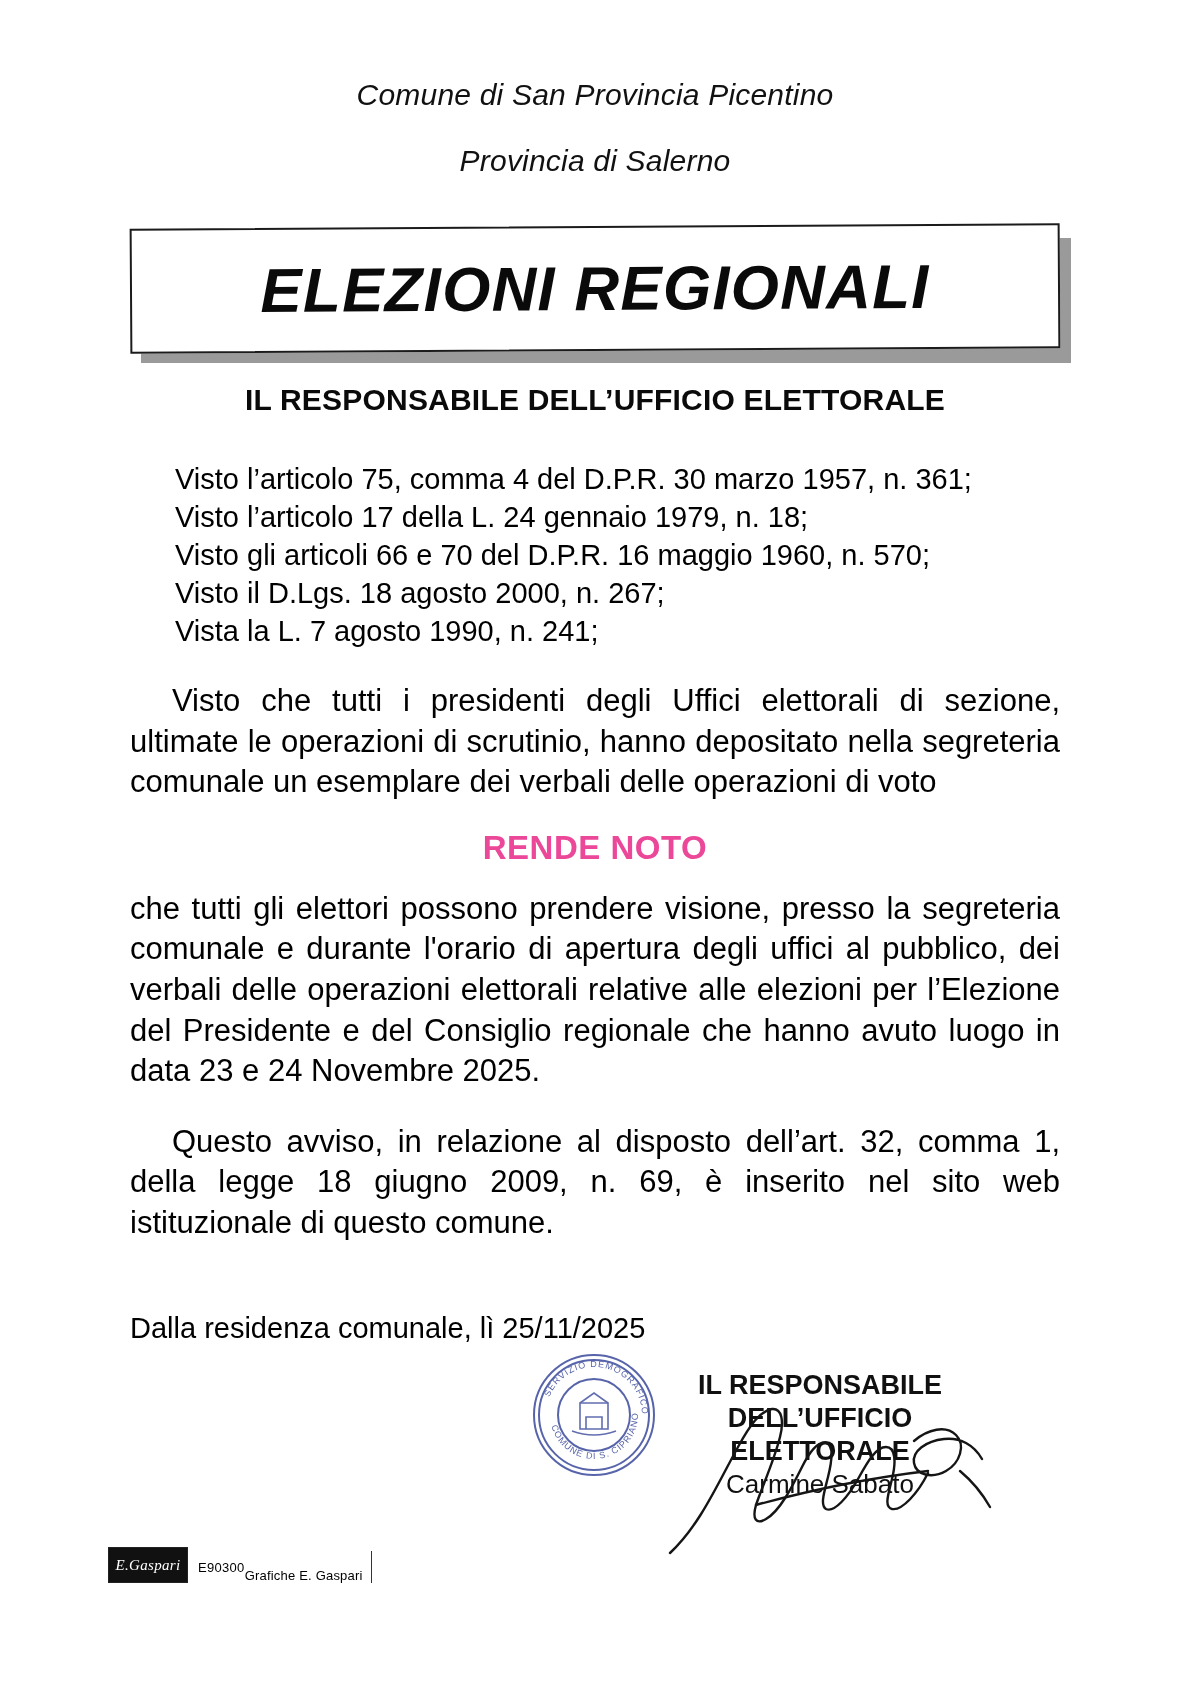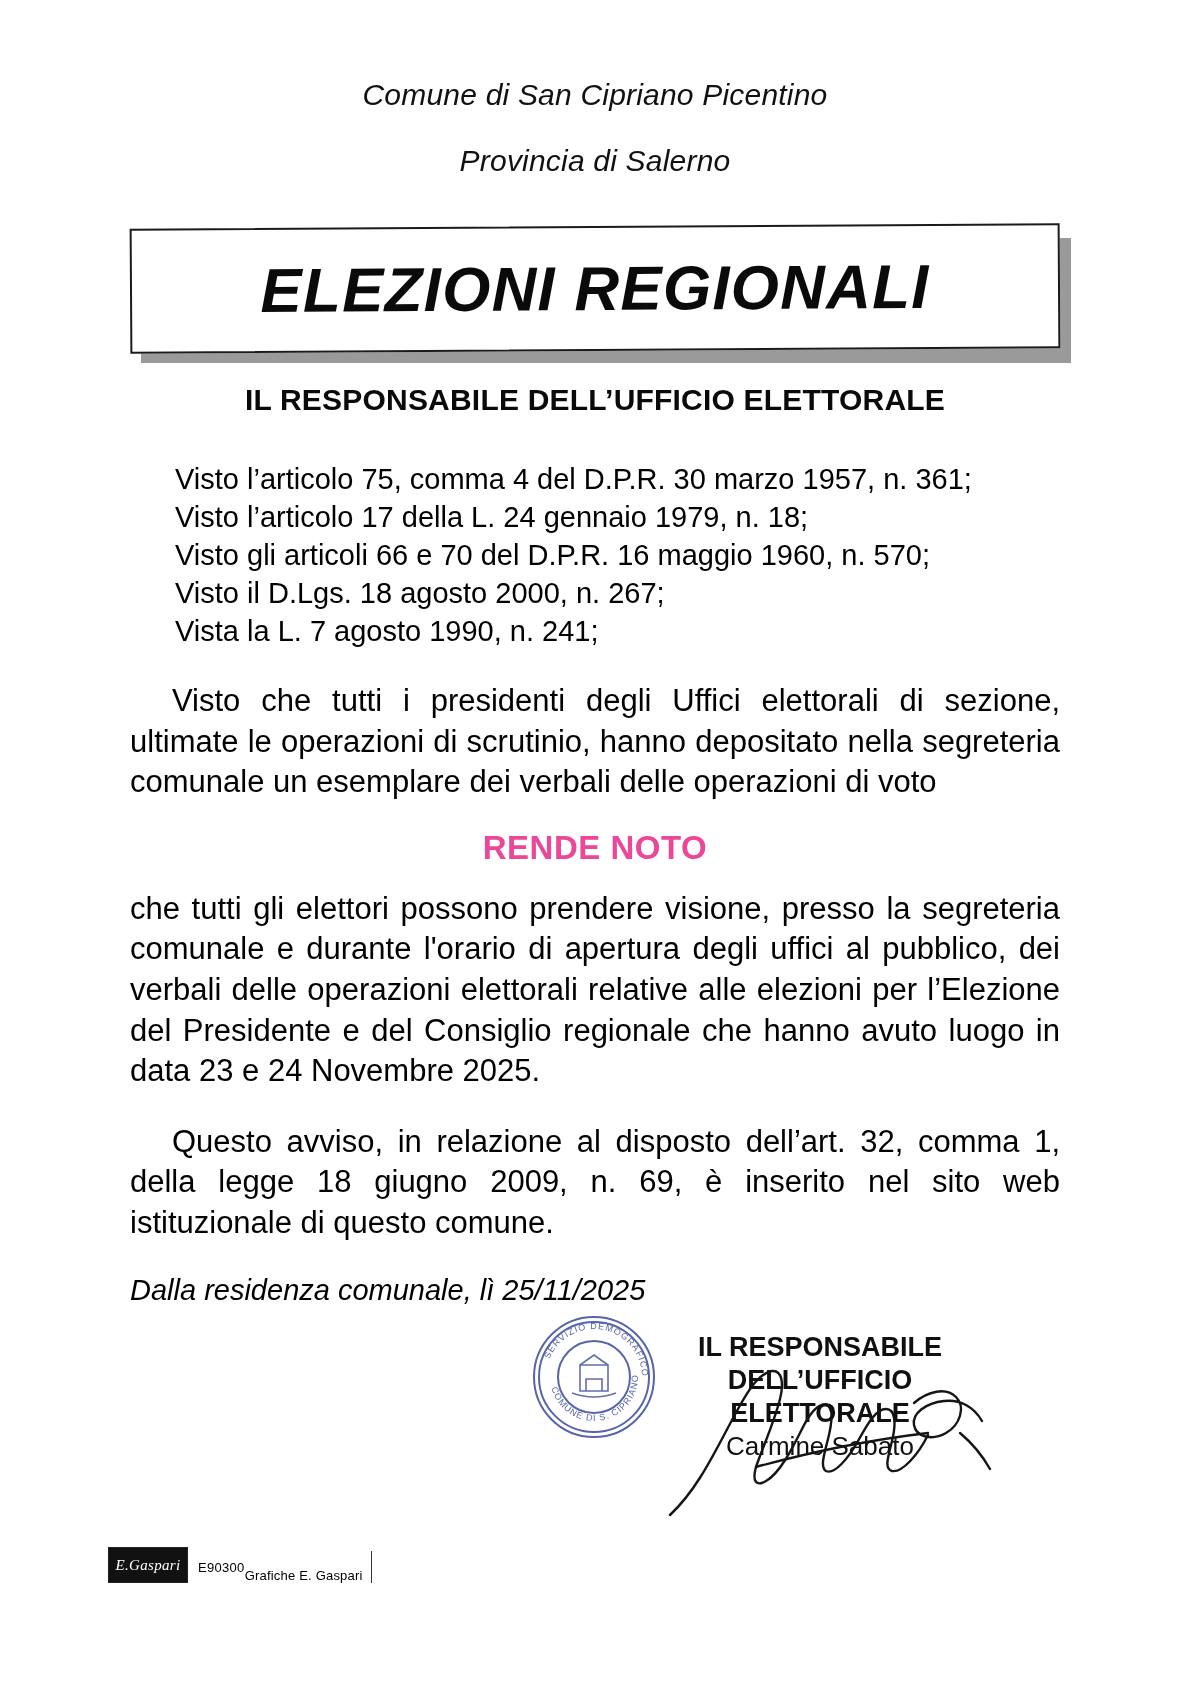--- a/index.html
+++ b/index.html
@@ -112,22 +112,21 @@
     letter-spacing: 0.5px;
     margin-top: 26px;
     margin-bottom: 22px;
     color: #ec4899;
   }
   .para.body-main {
     margin-top: 16px;
   }
   .dateline {
     font-size: 29px;
-    font-style: italic;
-    margin-top: 30px;
+    margin-top: 68px;
   }
 
   
   .sig-zone {
     position: relative;
     width: 930px;
     margin: 0 auto;
     height: 230px;
   }
   .sig-text {
@@ -205,21 +204,21 @@
     margin-top: 17px;
     text-align: right;
   }
 </style>
 </head>
 <body>
 
 <div class="page">
 
   <div class="header">
-    <div class="header-line">Comune di San Cipriano Picentino</div>
+    <div class="header-line">Comune di San Provincia Picentino</div>
     <div class="header-line second">Provincia di Salerno</div>
   </div>
 
   <div class="title-wrap">
     <div class="title-shadow"></div>
     <div class="title-box">
       <div class="title-text">ELEZIONI REGIONALI</div>
     </div>
   </div>
 

